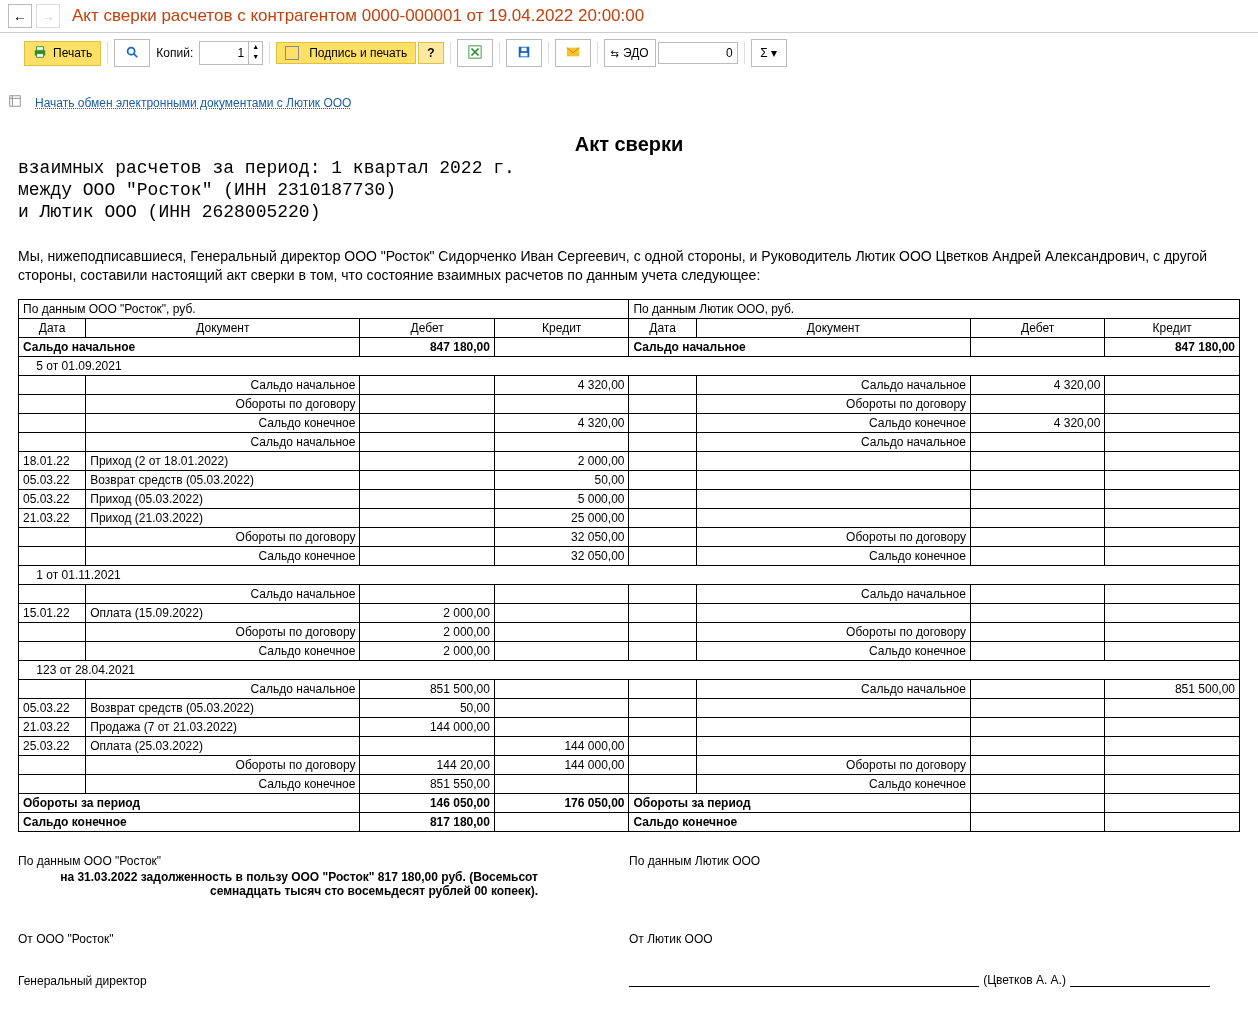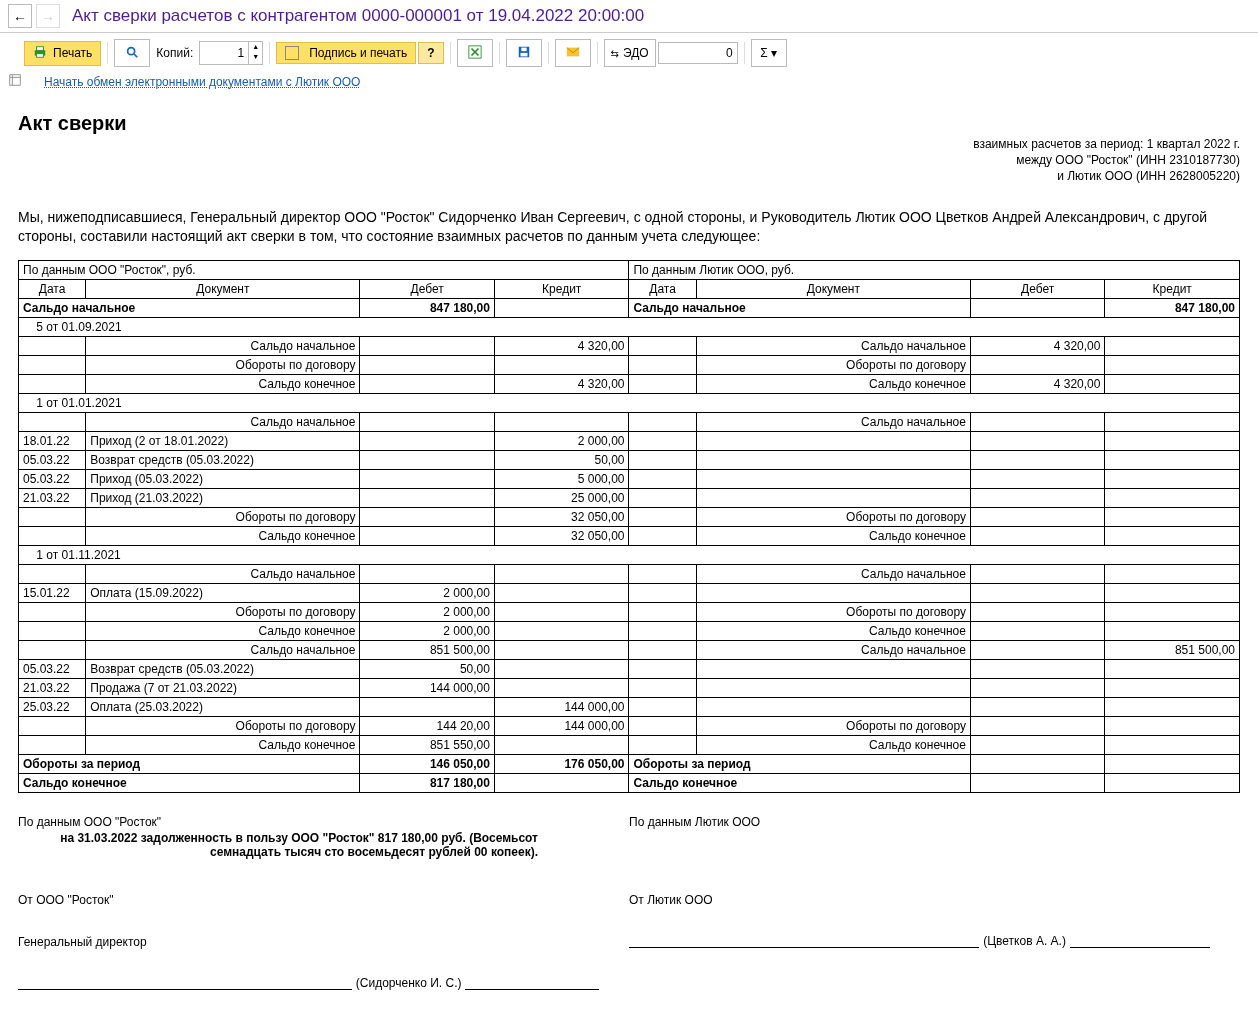--- a/index.html
+++ b/index.html
@@ -26,21 +26,21 @@
     align-items: center;
     justify-content: center;
     font-size: 14px;
     cursor: pointer;
   }
   .nav-btn.disabled { color: #ccc; border-color: #ddd; }
   .title-text {
     font-size: 17px;
     font-weight: 500;
     margin-left: 8px;
-    color: #4c1d95;
+    color: #c2410c;
   }
   .toolbar {
     display: flex;
     align-items: center;
     padding: 6px 24px;
     gap: 2px;
     flex-wrap: wrap;
   }
   .btn-y {
     background: #ffe066;
@@ -87,29 +87,30 @@
     line-height: 10px;
     padding: 0 3px;
     cursor: pointer;
   }
   .sep { width: 1px; height: 22px; background: #ddd; margin: 0 4px; }
   .chk { width:12px; height:12px; border:1px solid #888; margin-right:4px; display:inline-block;}
   .link-row {
     padding: 0 8px 8px 8px;
     display: flex;
     align-items: center;
-    gap: 22px;
+    gap: 13px;
+    margin-top: 21px;
   }
   .link-row a { color: #1a5da6; text-decoration: underline dotted; cursor: pointer; font-size: 12px;}
   .doc-area {
     background: #fff;
     padding: 10px 18px 30px 18px;
   }
-  .doc-title { text-align: left; font-size: 20px; font-weight: bold; margin-top: 4px;}
-  .doc-sub { text-align: right; font-size: 12px; margin-top: 2px;}
+  .doc-title { text-align: center; font-size: 20px; font-weight: bold; margin-top: 4px;}
+  .doc-sub { text-align: left; font-size: 18px; margin-top: 2px; font-family: Liberation Mono, monospace;}
   .intro { font-size: 14px; margin: 25px 0 14px 0; line-height: 1.35;}
   table.t {
     border-collapse: collapse;
     width: 100%;
     font-size: 12px;
   }
   table.t td {
     border: 1px solid #000;
     padding: 1px 4px;
     height: 16px;
@@ -293,23 +294,20 @@
           <td></td>
           <td class="right">Сальдо конечное</td>
           <td class="right"></td>
           <td class="right">4 320,00</td>
           <td></td>
           <td class="right">Сальдо конечное</td>
           <td class="right">4 320,00</td>
           <td class="right"></td>
         </tr>
         <tr>
-          <td colspan="8">&nbsp;&nbsp;&nbsp;&nbsp;1 от 01.01.2021</td>
-        </tr>
-        <tr>
           <td></td>
           <td class="right">Сальдо начальное</td>
           <td class="right"></td>
           <td class="right"></td>
           <td></td>
           <td class="right">Сальдо начальное</td>
           <td class="right"></td>
           <td class="right"></td>
         </tr>
         <tr>
@@ -407,20 +405,23 @@
         </tr>
         <tr>
           <td></td>
           <td class="right">Сальдо конечное</td>
           <td class="right">2 000,00</td>
           <td class="right"></td>
           <td></td>
           <td class="right">Сальдо конечное</td>
           <td class="right"></td>
           <td class="right"></td>
+        </tr>
+        <tr>
+          <td colspan="8">&nbsp;&nbsp;&nbsp;&nbsp;123 от 28.04.2021</td>
         </tr>
         <tr>
           <td></td>
           <td class="right">Сальдо начальное</td>
           <td class="right">851 500,00</td>
           <td class="right"></td>
           <td></td>
           <td class="right">Сальдо начальное</td>
           <td class="right"></td>
           <td class="right">851 500,00</td>

